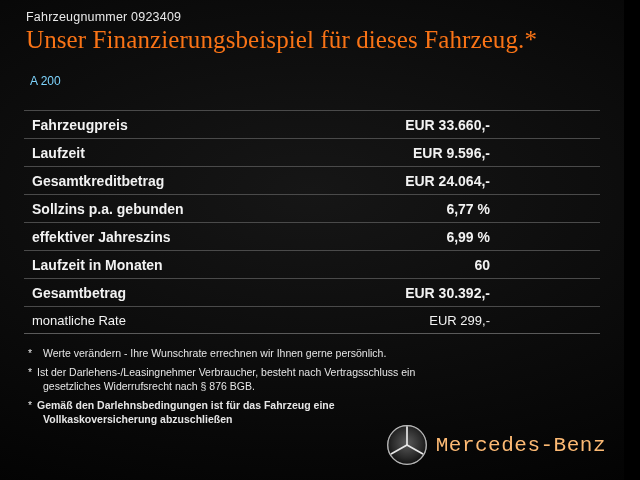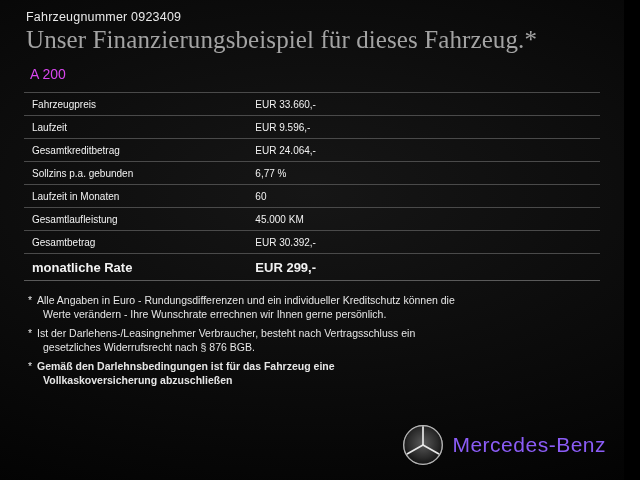--- a/index.html
+++ b/index.html
@@ -34,50 +34,52 @@
   }
   .vehicle-number {
     font-size: 12.5px;
     color: #e9e9e9;
     letter-spacing: 0.2px;
     margin: 2px 0 2px 2px;
   }
   .headline {
     font-family: "Liberation Serif", serif;
     font-size: 25px;
-    color: #a3a3a3;
-    margin: 2px 0 12px 2px;
+    color: #f97316;
+    margin: 2px 0 20px 2px;
     letter-spacing: 0.1px;
     white-space: nowrap;
   }
   .model {
-    font-size: 14px;
-    color: #d946ef;
-    margin: 0 0 10px 6px;
+    font-size: 12px;
+    color: #7dd3fc;
+    margin: 0 0 22px 6px;
   }
   table.finance {
     width: 100%;
     border-collapse: collapse;
     margin: 0 0 0 0;
   }
   table.finance td {
-    font-size: 10px;
+    font-size: 14px;
     color: #f2f2f2;
     padding: 6px 4px 5px 8px;
     border-bottom: 1px solid #4a4a4a;
     white-space: nowrap;
+    font-weight: bold;
   }
   table.finance tr:first-child td {
     border-top: 1px solid #4a4a4a;
   }
   table.finance td.value {
+    text-align: right;
     padding-right: 110px;
   }
   table.finance tr.total td {
-    font-weight: bold;
+    font-weight: normal;
     font-size: 13px;
     border-bottom: 1px solid #5a5a5a;
   }
   .notes {
     margin: 12px 0 0 4px;
   }
   .note {
     font-size: 10.5px;
     line-height: 14px;
     color: #e6e6e6;
@@ -106,23 +108,23 @@
     display: flex;
     align-items: center;
     gap: 8px;
   }
   .star-logo {
     width: 42px;
     height: 42px;
   }
   .wordmark {
     font-size: 21px;
-    color: #8b5cf6;
+    color: #fdba74;
     letter-spacing: 0.5px;
-    font-family: Liberation Sans, sans-serif;
+    font-family: Liberation Mono, monospace;
   }
 </style>
 </head>
 <body>
 
 <div class="page">
   <div class="bg"></div>
 
   <div class="content">
 
@@ -144,43 +146,42 @@
         </tr>
         <tr>
           <td>Gesamtkreditbetrag</td>
           <td class="value">EUR  24.064,-</td>
         </tr>
         <tr>
           <td>Sollzins p.a. gebunden</td>
           <td class="value">6,77 %</td>
         </tr>
         <tr>
+          <td>effektiver Jahreszins</td>
+          <td class="value">6,99 %</td>
+        </tr>
+        <tr>
           <td>Laufzeit in Monaten</td>
           <td class="value">60</td>
-        </tr>
-        <tr>
-          <td>Gesamtlaufleistung</td>
-          <td class="value">45.000 KM</td>
         </tr>
         <tr>
           <td>Gesamtbetrag</td>
           <td class="value">EUR  30.392,-</td>
         </tr>
         <tr class="total">
           <td>monatliche Rate</td>
           <td class="value">EUR    299,-</td>
         </tr>
       </tbody>
     </table>
 
     <div class="notes">
       <div class="note">
         <span class="star">*</span>
         <span class="txt">
-          <span>Alle Angaben in Euro - Rundungsdifferenzen und ein individueller Kreditschutz können die</span>
           <span class="ind">Werte verändern - Ihre Wunschrate errechnen wir Ihnen gerne persönlich.</span>
         </span>
       </div>
       <div class="note">
         <span class="star">*</span>
         <span class="txt">
           <span>Ist der Darlehens-/Leasingnehmer Verbraucher, besteht nach Vertragsschluss ein</span>
           <span class="ind">gesetzliches Widerrufsrecht nach § 876 BGB.</span>
         </span>
       </div>

